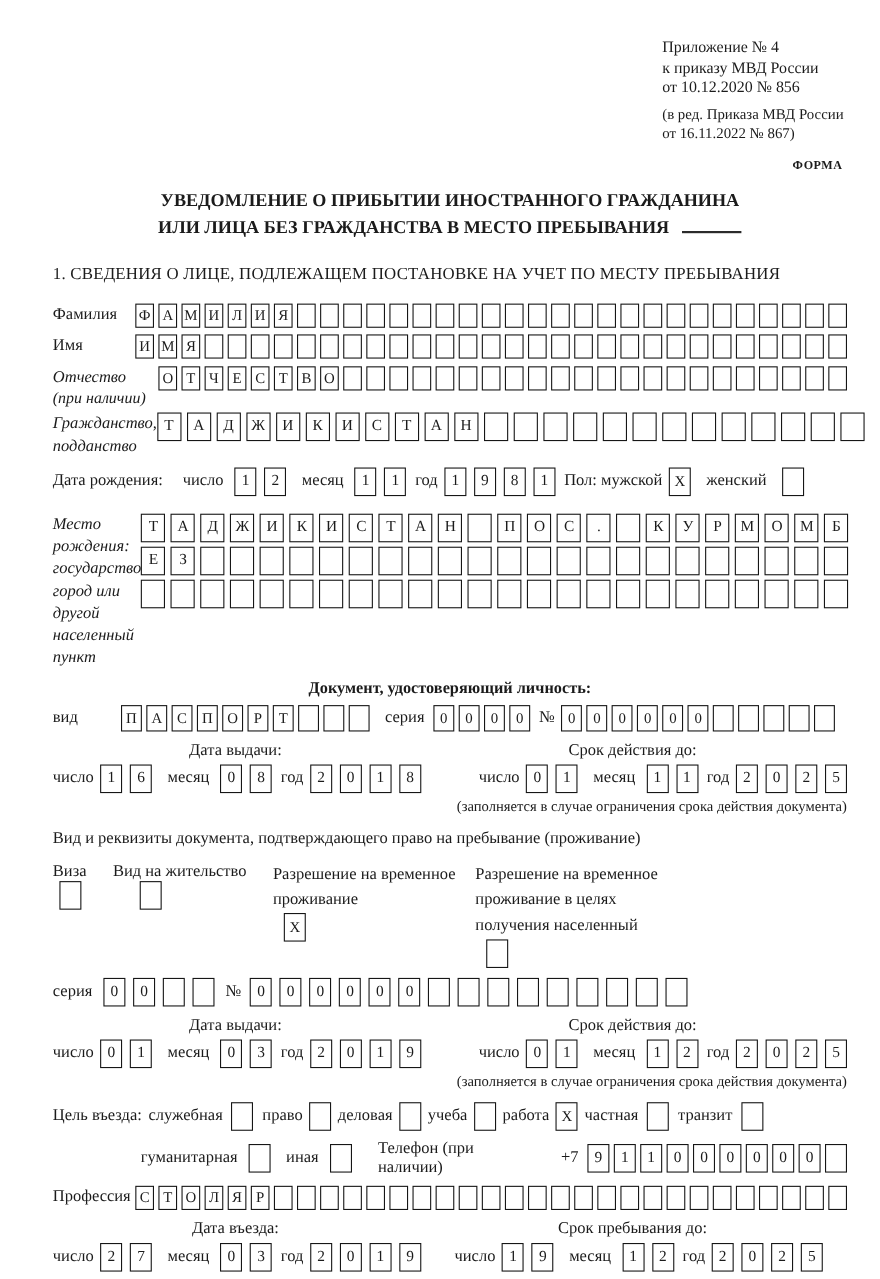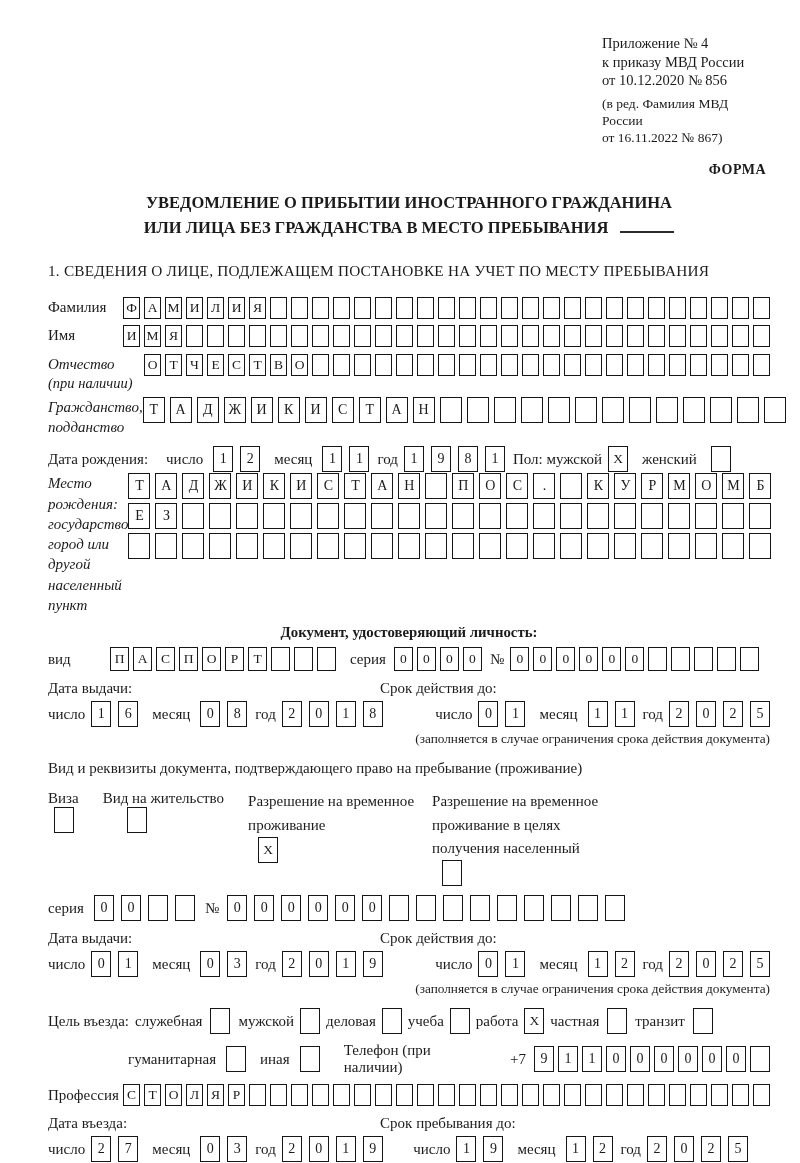--- a/index.html
+++ b/index.html
@@ -7,21 +7,21 @@
   body {
     width:800px; height:1163px; overflow:hidden;
     font-family:"Liberation Serif", serif;
     color:#1b1b1b; font-size:15px;
   }
   .page { padding:34px 30px 0 48px; }
 
   
   .annex { margin-left:auto; width:168px; line-height:1.28; font-size:14.5px; }
   .amend { margin-top:5px; font-size:13.5px; }
-  .forma { text-align:right; font-weight:bold; font-size:14px; margin-top:16px; padding-right:4px; letter-spacing:.5px; }
+  .forma { text-align:right; font-weight:bold; font-size:11px; margin-top:16px; padding-right:4px; letter-spacing:.5px; }
   .title { text-align:center; font-weight:bold; font-size:16.5px; margin-top:13px; line-height:1.5; }
   .uline { display:inline-block; width:54px; border-bottom:2.2px solid #2b2b2b; height:13px; margin-left:12px; }
   .sec-title { font-weight:normal; font-size:15.3px; margin-top:21px; letter-spacing:.2px; }
 
   
   .cells { display:inline-flex; gap:4px; align-items:center; }
   .cell { flex:none; width:17px; height:22px; border:1.6px solid #161616;
           display:flex; align-items:center; justify-content:center; font-size:13.5px; }
   .cells-wide { gap:5px; } .cells-wide .cell { width:22px; height:26px; font-size:14px; }
   .cells-mid  { gap:4px; } .cells-mid .cell  { width:19px; height:24px; }
@@ -31,42 +31,42 @@
   
   .frow { display:flex; align-items:center; }
   .frow2 { display:flex; align-items:flex-start; }
   .lblcol div { line-height:1.35;font-style:italic; }
   .subnote { font-size:14.5px; }
   .dlbl { white-space:nowrap; }
   .doc-title { text-align:center; font-weight:bold; font-size:14.8px; margin-top:9px; }
 
   .dates-row { display:flex; margin-top:9px; }
   .dcol { display:flex; flex-direction:column; }
-  .dtitle { text-align:left; margin-bottom:4px; }
+  .dtitle { text-align:center; margin-bottom:4px; }
   .dline { display:flex; align-items:center; white-space:nowrap; }
   .dnote { font-size:13.3px; margin-top:4px; text-align:right; }
 
   .permits { display:flex; align-items:flex-start; margin-top:9px; }
   .pitem { display:flex; align-items:flex-start;flex-direction:column; }
   .plbl { line-height:1.55; }
 
   .ml6{margin-left:6px;} .ml8{margin-left:8px;} .ml10{margin-left:10px;}
   .ml14{margin-left:14px;} .ml18{margin-left:18px;} .ml24{margin-left:24px;}
 </style>
 </head>
 <body>
 
 <div class="page">
 
   <div class="annex">
     <div>Приложение № 4</div>
     <div>к приказу МВД России</div>
     <div>от 10.12.2020 № 856</div>
     <div class="amend">
-      <div>(в ред. Фамилия МВД России</div>
+      <div>(в ред. Приказа МВД России</div>
       <div>от 16.11.2022 № 867)</div>
     </div>
   </div>
 
   <div class="forma">ФОРМА</div>
 
   <div class="title">
     <div>УВЕДОМЛЕНИЕ О ПРИБЫТИИ ИНОСТРАННОГО ГРАЖДАНИНА</div>
     <div><span>ИЛИ ЛИЦА БЕЗ ГРАЖДАНСТВА В МЕСТО ПРЕБЫВАНИЯ</span><span class="uline"></span></div>
   </div>
@@ -241,21 +241,21 @@
     <span class="dlbl ml8">Пол: мужской</span>
     <span class="cells checkbox ml6">
         <span class="cell">X</span>
       </span>
     <span class="dlbl ml14">женский</span>
     <span class="cells checkbox ml14">
         <span class="cell"></span>
       </span>
   </div>
 
-  <div class="frow2" style="margin-top:1px">
+  <div class="frow2" style="margin-top:16px">
     <div class="lblcol" style="width:117px; line-height:1.7">
       <div>Место рождения:</div>
       <div>государство</div>
       <div>город или другой</div>
       <div>населенный пункт</div>
     </div>
     <div style="display:flex; flex-direction:column; gap:4px">
       <span class="cells cells-wide">
           <span class="cell">Т</span>
           <span class="cell">А</span>
@@ -537,21 +537,21 @@
       <div class="dnote">(заполняется в случае ограничения срока действия документа)</div>
     </div>
   </div>
 
   <div class="frow" style="margin-top:11px">
     <span>Цель въезда:</span>
     <span class="ml6">служебная</span>
     <span class="cells checkbox ml8">
         <span class="cell"></span>
       </span>
-    <span class="ml8">мужской</span>
+    <span class="ml8">право</span>
     <span class="cells checkbox ml6">
         <span class="cell"></span>
       </span>
     <span class="ml6">деловая</span>
     <span class="cells checkbox ml6">
         <span class="cell"></span>
       </span>
     <span class="ml6">учеба</span>
     <span class="cells checkbox ml6">
         <span class="cell"></span>

